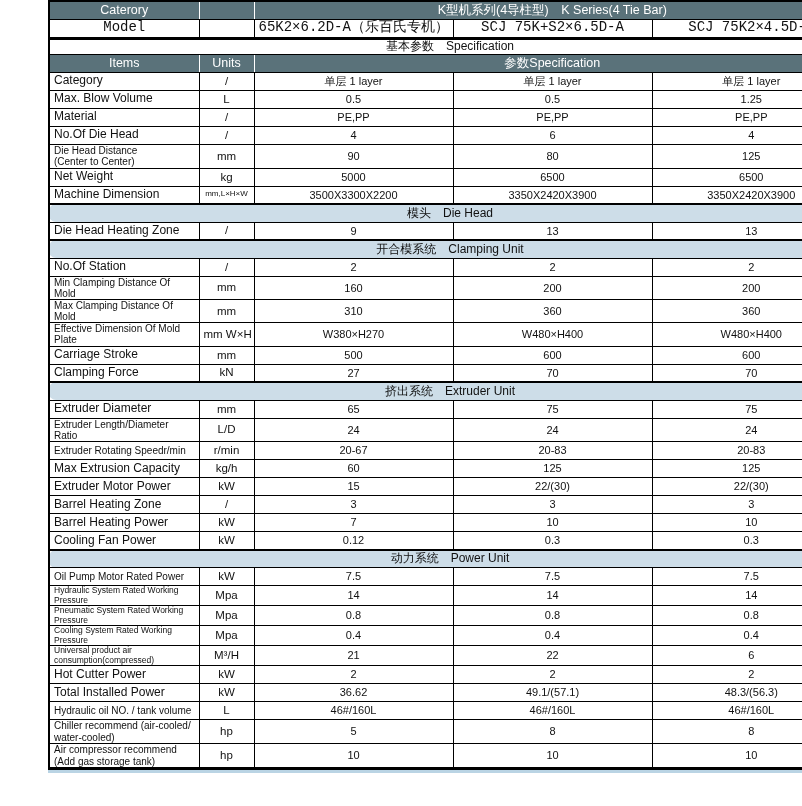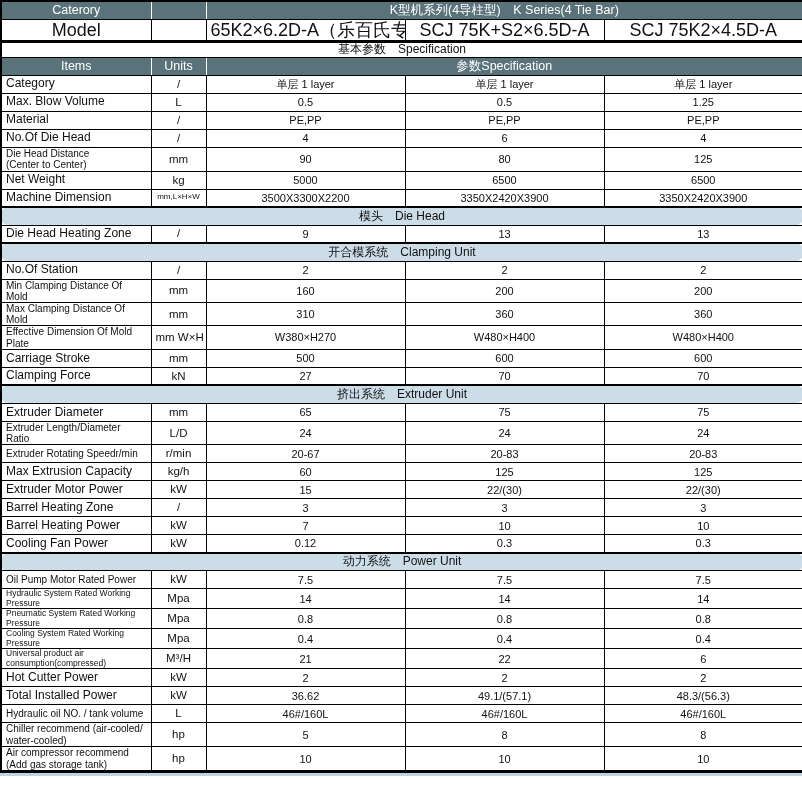--- a/index.html
+++ b/index.html
@@ -2,21 +2,21 @@
 <html style="--teal: #5a727a; --section: #cddde8; --border: #000000; --strip: #bad4e4; --header-text: #ffffff; --text: #111111;"><head>
 <meta charset="utf-8">
 <style>
   * { box-sizing: border-box; }
   html, body { margin: 0; padding: 0; background: #ffffff; }
   body {
     width: 802px;
     font-family: "Liberation Sans", "DejaVu Sans", sans-serif;
     color: var(--text, #111111);
   }
-  .spec-wrap { width: 770px; }
+  .spec-wrap { width: 770px; padding-left: 48px; }
   table.spec {
     width: 802px;
     border-collapse: collapse;
     table-layout: fixed;
     border: 2px solid var(--border, #000000);
     border-bottom: 3px solid var(--border, #000000);
   }
   td {
     border: 1px solid var(--border, #000000);
     height: 18px;
@@ -33,23 +33,24 @@
     background: var(--teal, #5a727a);
     color: var(--header-text, #ffffff);
     font-size: 12.5px;
     border-left-color: #ffffff;
     border-right-color: #ffffff;
     border-top-color: var(--border, #000000);
     border-bottom-color: var(--border, #000000);
     height: 18px;
   }
   tr.model td {
-    font-size: 18px;
+    font-size: 14px;
     border-bottom: 3px solid var(--border, #000000);
     height: 19px;
+    font-family: Liberation Mono, monospace;
   }
   tr.banner td { font-size: 12px; height: 16px; border-radius: 6px; }
   tr.section td {
     background: var(--section, #cddde8);
     font-size: 12px;
     border-top: 2px solid var(--border, #000000);
     height: 18px;
     border-radius: 7px;
   }
   td.lbl {

